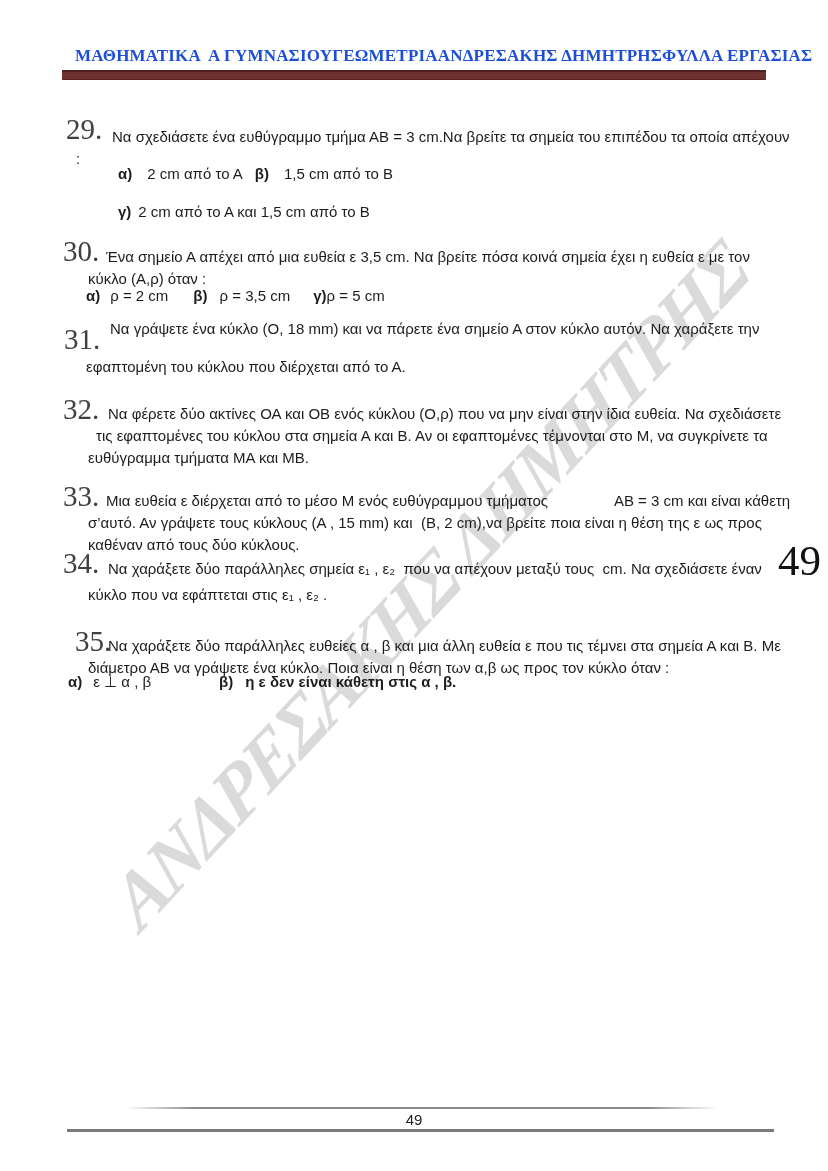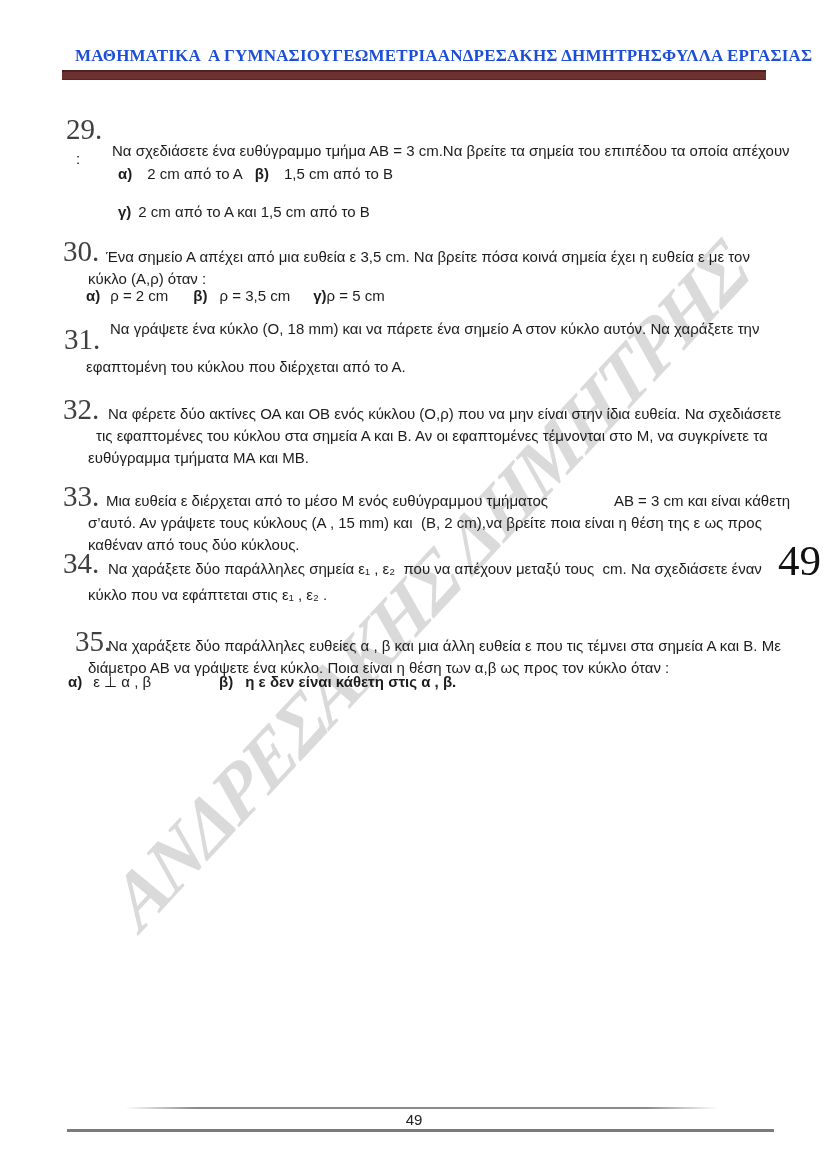--- a/index.html
+++ b/index.html
@@ -76,21 +76,21 @@
     <div class="header-row">
       <span>ΜΑΘΗΜΑΤΙΚΑ  Α ΓΥΜΝΑΣΙΟΥ</span>
       <span>ΓΕΩΜΕΤΡΙΑ</span>
       <span>ΑΝΔΡΕΣΑΚΗΣ ΔΗΜΗΤΡΗΣ</span>
       <span>ΦΥΛΛΑ ΕΡΓΑΣΙΑΣ</span>
     </div>
     <div class="header-rule"></div>
 
     <div>
       <div class="q-num" style="left:66px;top:114px;">29.</div>
-      <div class="tl" style="left:112px;top:141px;">Να σχεδιάσετε ένα ευθύγραμμο τμήμα ΑΒ = 3 cm.Να βρείτε τα σημεία του επιπέδου τα οποία απέχουν</div>
+      <div class="tl" style="left:112px;top:127px;">Να σχεδιάσετε ένα ευθύγραμμο τμήμα ΑΒ = 3 cm.Να βρείτε τα σημεία του επιπέδου τα οποία απέχουν</div>
       <div class="tl" style="left:76px;top:149px;">:</div>
       <div class="tl" style="left:118px;top:164px;"><span class="b">α)</span><span style="margin-left:15px;">2 cm από το Α</span><span class="b" style="margin-left:12px;">β)</span><span style="margin-left:15px;">1,5 cm από το Β</span></div>
       <div class="tl" style="left:118px;top:202px;"><span class="b">γ)</span><span style="margin-left:7px;">2 cm από το Α και 1,5 cm από το Β</span></div>
     </div>
 
     <div>
       <div class="q-num" style="left:63px;top:236px;">30.</div>
       <div class="tl" style="left:106px;top:247px;">Ένα σημείο Α απέχει από μια ευθεία ε 3,5 cm. Να βρείτε πόσα κοινά σημεία έχει η ευθεία ε με τον</div>
       <div class="tl" style="left:88px;top:269px;">κύκλο (Α,ρ) όταν :</div>
       <div class="tl" style="left:86px;top:286px;"><span class="b">α)</span><span style="margin-left:10px;">ρ = 2 cm</span><span class="b" style="margin-left:25px;">β)</span><span style="margin-left:12px;">ρ = 3,5 cm</span><span class="b" style="margin-left:23px;">γ)</span><span style="">ρ = 5 cm</span></div>

